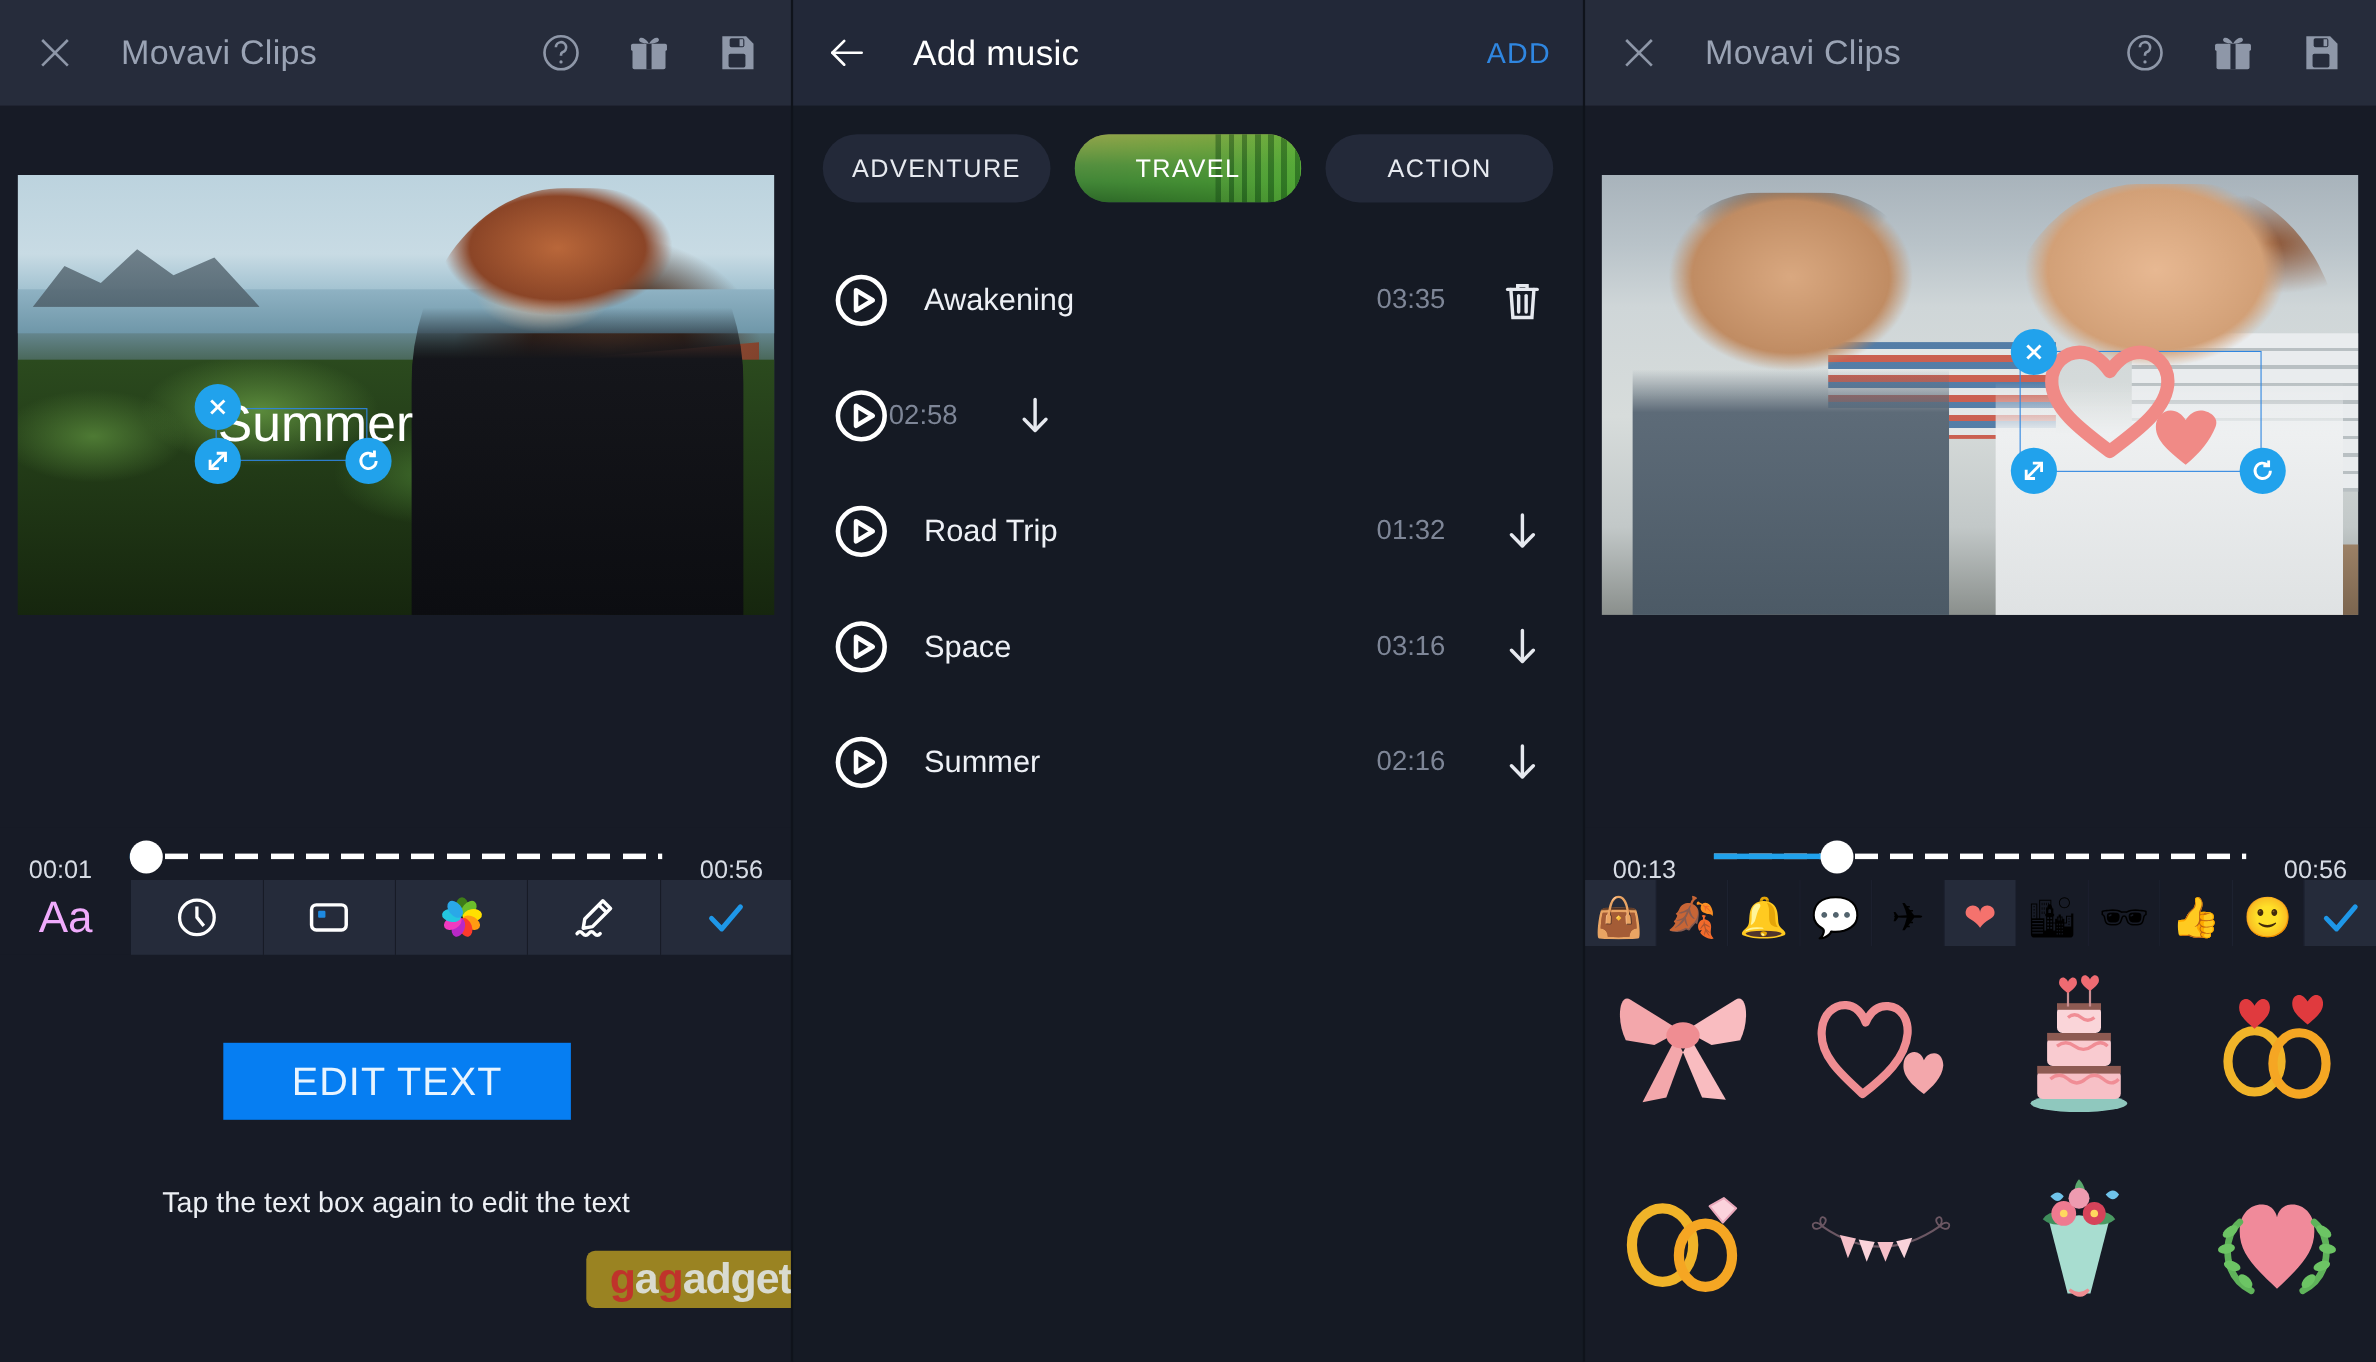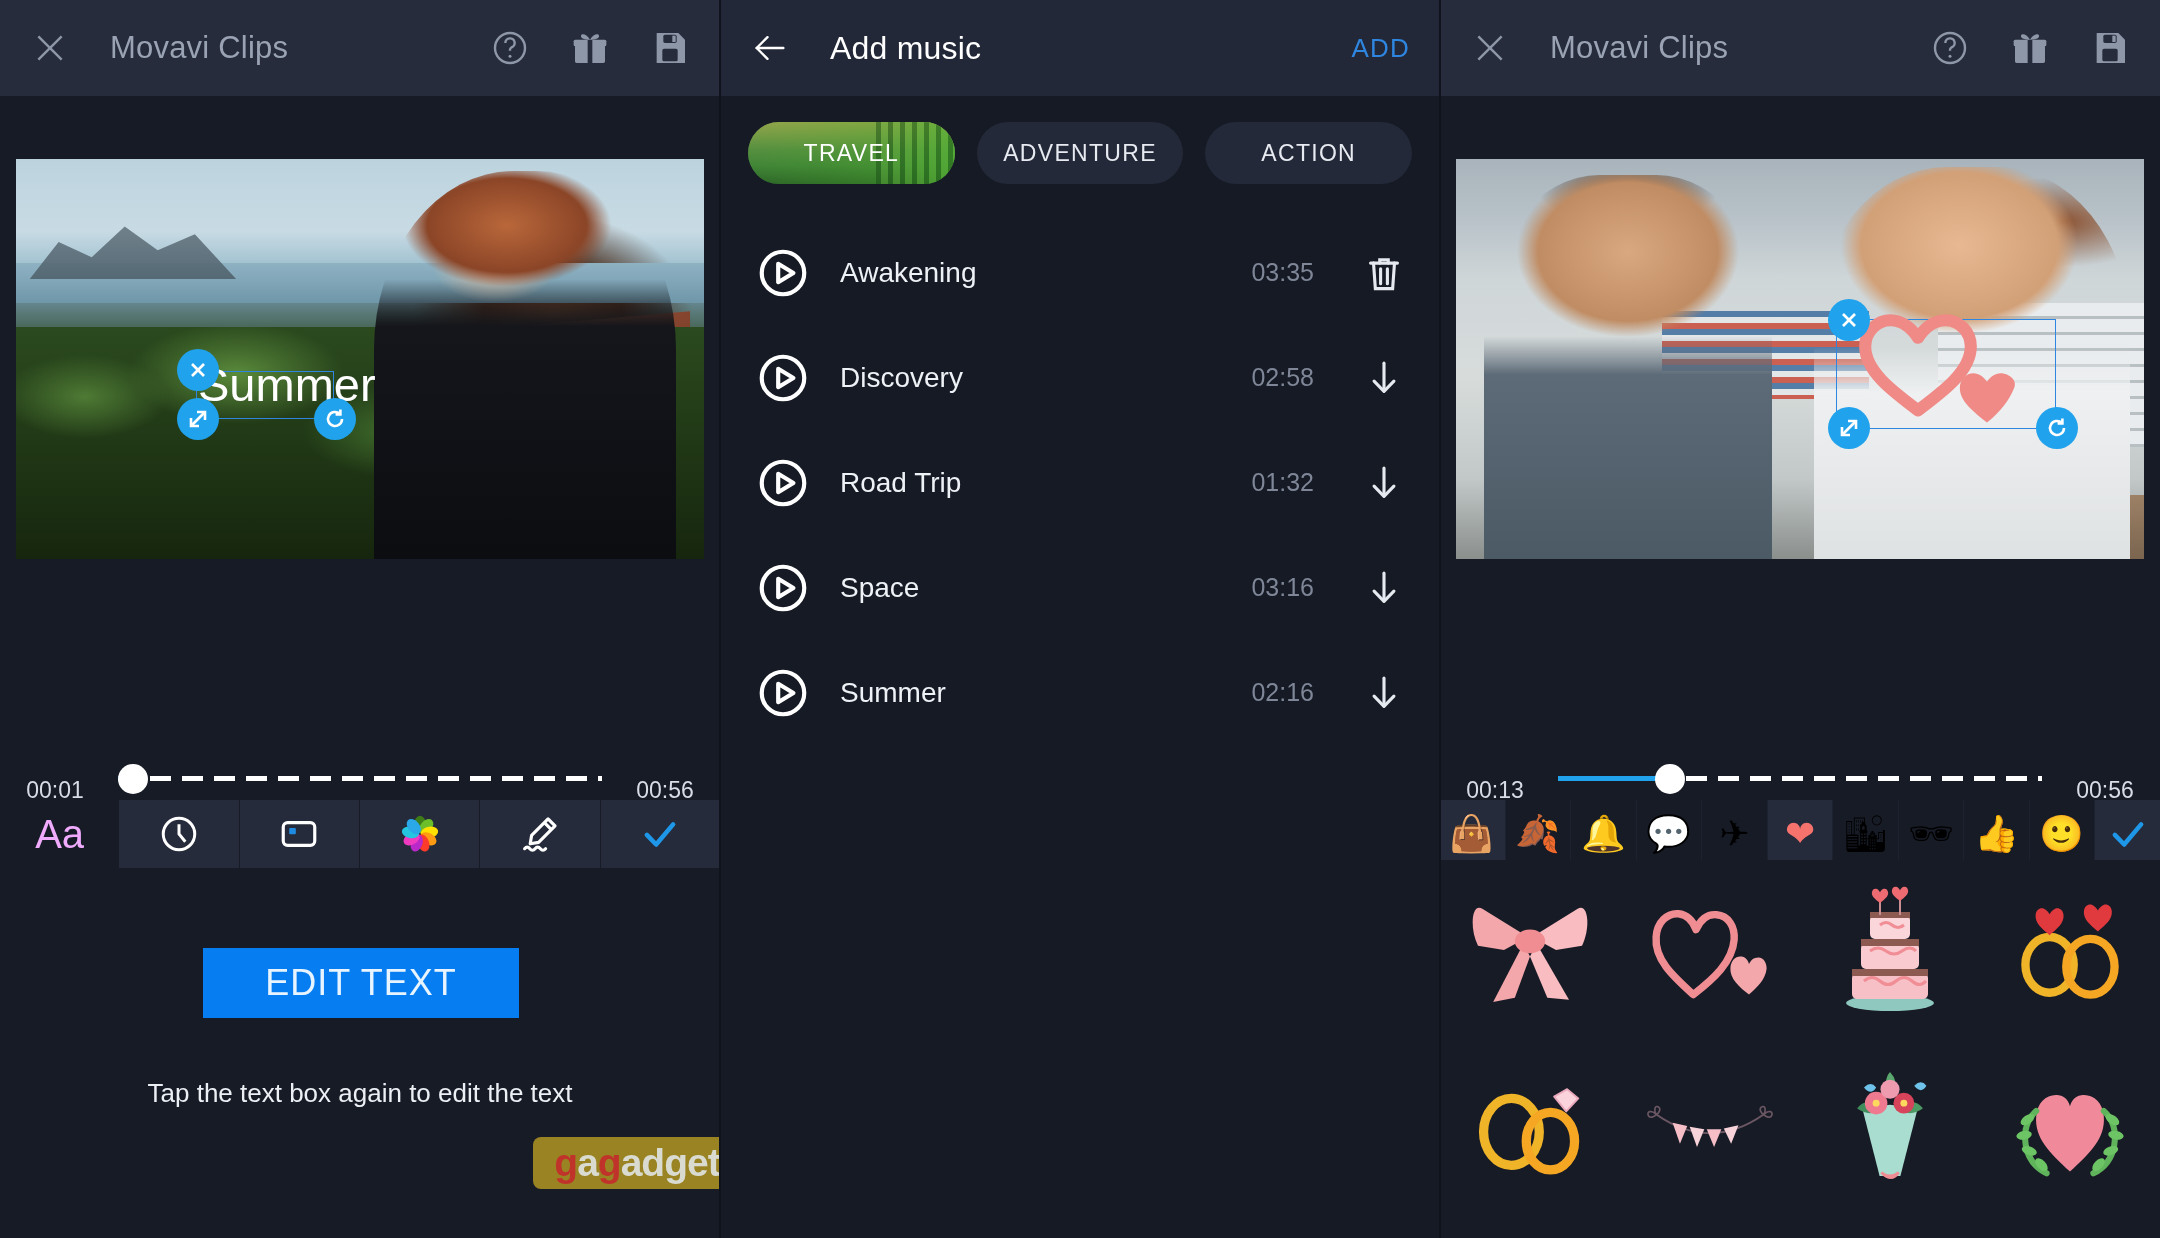--- a/index.html
+++ b/index.html
@@ -349,26 +349,26 @@
             <line x1="20" y1="12" x2="4" y2="12"></line>
             <polyline points="10.5,5.5 4,12 10.5,18.5"></polyline>
           </svg>
       </span>
       <div class="appbar-title">Add music</div>
       <div class="appbar-spacer"></div>
       <div class="add-label">ADD</div>
     </div>
 
     <div class="chips">
+      <div class="chip">
+        <span class="chip-label">ADVENTURE</span>
+      </div>
       <div class="chip active">
         <span class="chip-bg"></span>
         <span class="chip-label">TRAVEL</span>
-      </div>
-      <div class="chip">
-        <span class="chip-label">ADVENTURE</span>
       </div>
       <div class="chip">
         <span class="chip-label">ACTION</span>
       </div>
     </div>
 
     <div class="tracks">
 
       <div class="track-row">
         <svg class="play-btn" viewBox="0 0 24 24">
@@ -386,21 +386,20 @@
               <line x1="14.4" y1="10" x2="14.4" y2="20.5"></line>
             </svg>
         </span>
       </div>
 
       <div class="track-row">
         <svg class="play-btn" viewBox="0 0 24 24">
             <circle cx="12" cy="12" r="10.2"></circle>
             <polygon points="9.7,7.6 17,12 9.7,16.4"></polygon>
           </svg>
-        <span class="track-name">Discovery</span>
         <span class="track-dur">02:58</span>
         <span class="track-act">
           <svg viewBox="0 0 24 26" stroke-linecap="round" stroke-linejoin="round">
               <line x1="12" y1="2.5" x2="12" y2="22"></line>
               <polyline points="5,15.2 12,22.4 19,15.2"></polyline>
             </svg>
         </span>
       </div>
 
       <div class="track-row">

